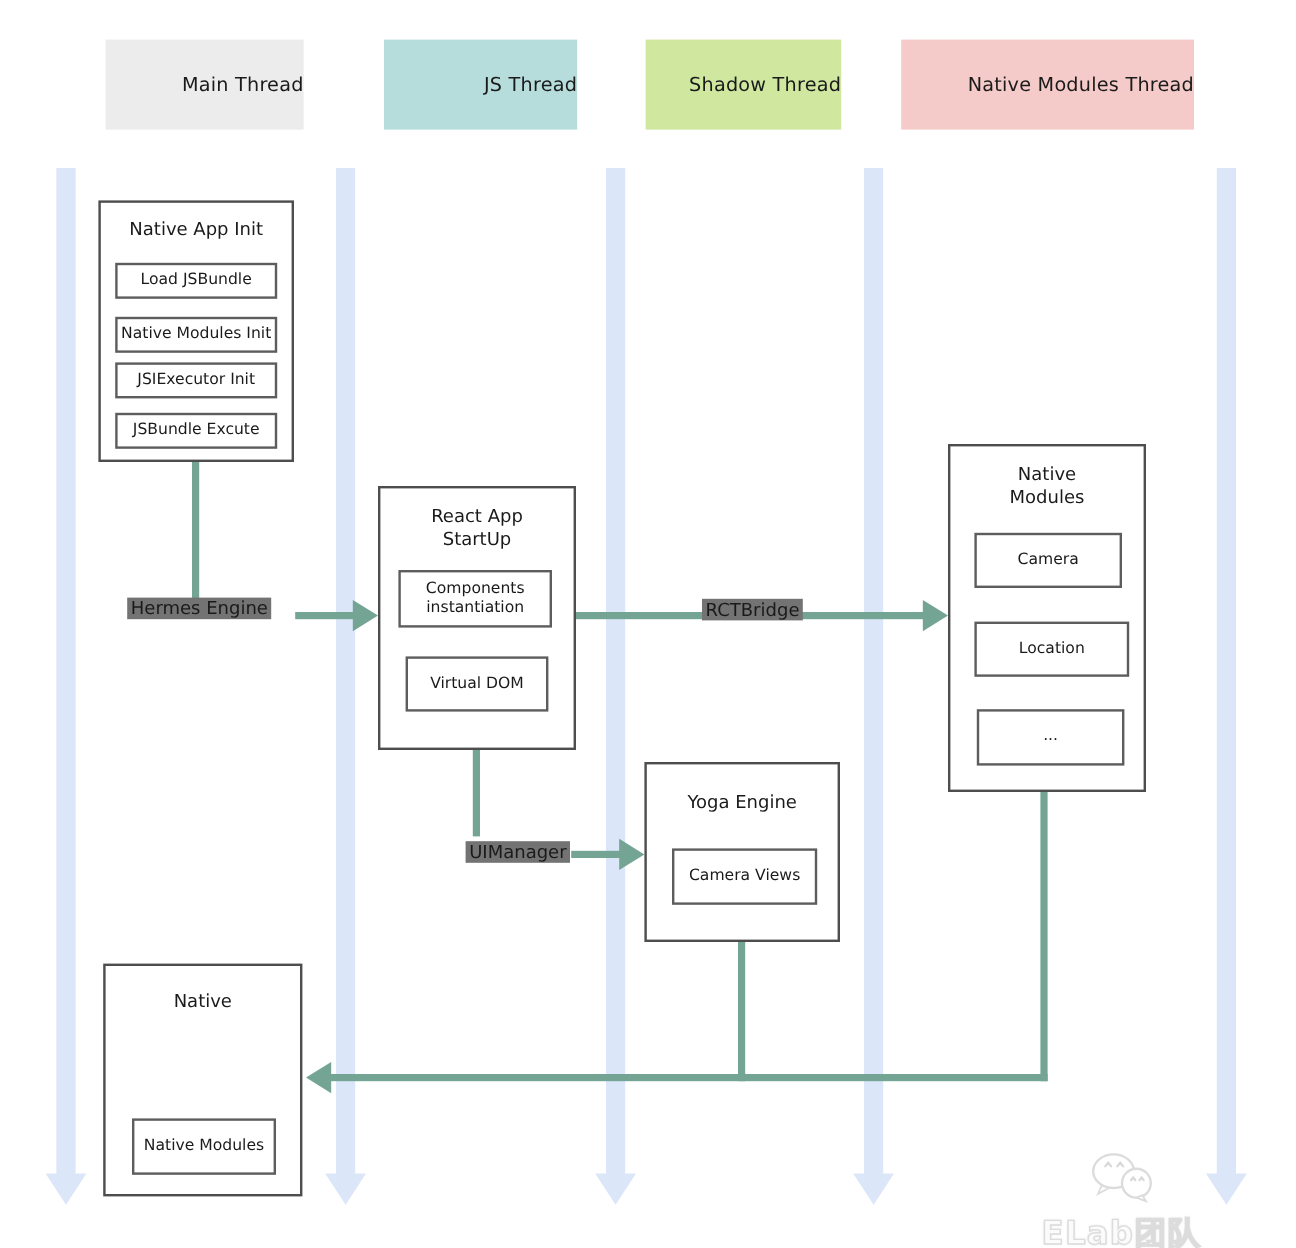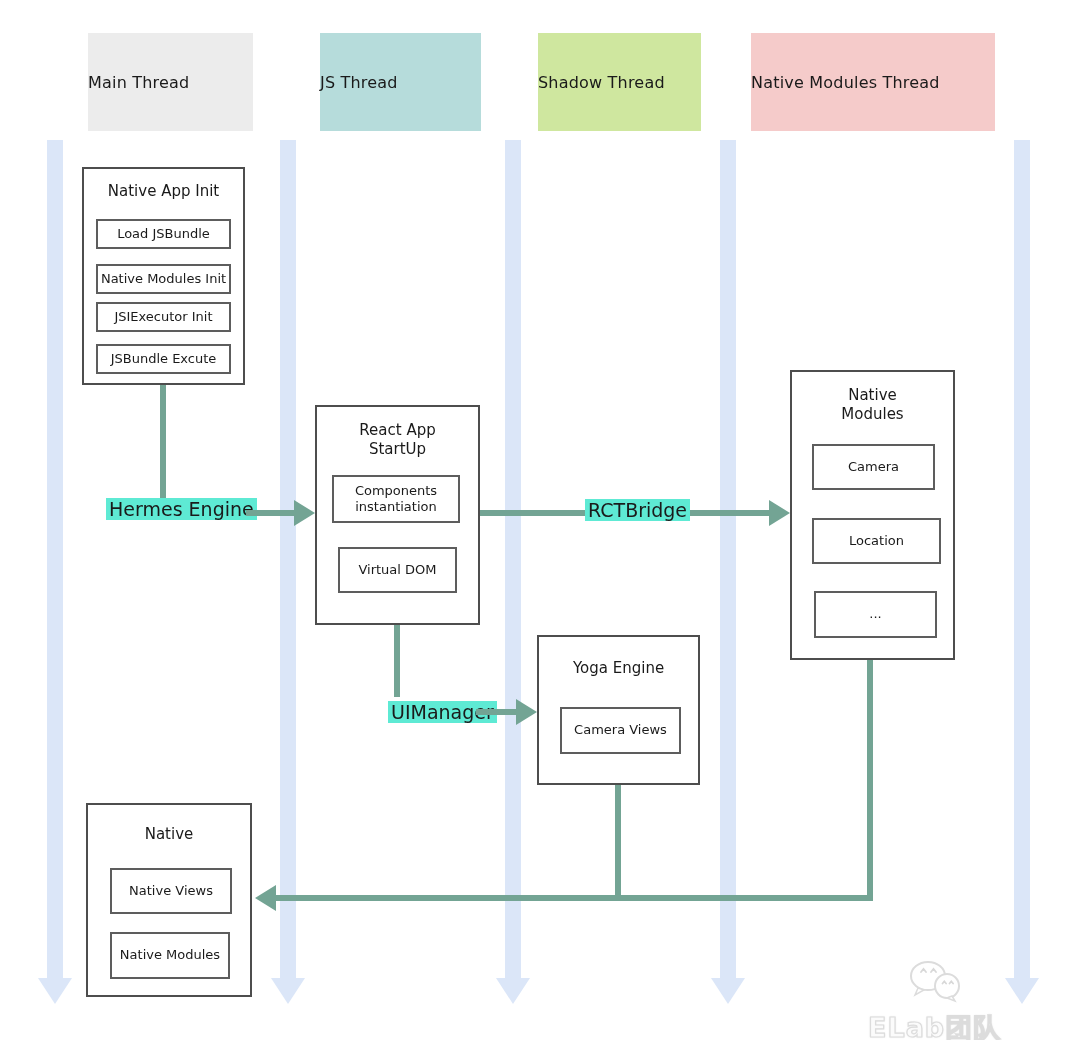--- a/index.html
+++ b/index.html
@@ -2,21 +2,21 @@
 <html><head>
 <meta charset="utf-8">
 <style>
   html,body{margin:0;padding:0;background:#ffffff;}
   .canvas{
     position:relative;width:1080px;height:1040px;background:#ffffff;overflow:hidden;
     font-family:"DejaVu Sans","Liberation Sans",sans-serif;color:#1a1a1a;
   }
   
   .thread-header{
-    position:absolute;top:33px;height:98px;display:flex;align-items:center;justify-content:flex-start;
+    position:absolute;top:33px;height:75px;display:flex;align-items:center;justify-content:flex-end;
     font-size:16px;letter-spacing:.2px;
   }
   .th-main{left:88px;width:165px;background:#ececec;}
   .th-js{left:320px;width:161px;background:#b6dcdb;}
   .th-shadow{left:538px;width:163px;background:#cfe79f;}
   .th-nm{left:751px;width:244px;background:#f5cbca;}
   
   .lifeline-stem{position:absolute;top:140px;width:16px;height:840px;background:#dbe6f8;}
   .lifeline-head{position:absolute;top:978px;width:0;height:0;
     border-left:17px solid transparent;border-right:17px solid transparent;border-top:26px solid #dbe6f8;}
@@ -25,21 +25,21 @@
   .box-title{text-align:center;font-size:15px;line-height:1.25;white-space:pre-line;}
   .sub-box{position:absolute;border:2px solid #5d5d5d;background:#fff;box-sizing:border-box;
     display:flex;align-items:center;justify-content:center;text-align:center;
     font-size:13px;line-height:1.25;padding:2px;}
   
   .cline{position:absolute;background:#73a494;}
   .head-right{position:absolute;width:0;height:0;
     border-top:13px solid transparent;border-bottom:13px solid transparent;border-left:21px solid #73a494;}
   .head-left{position:absolute;width:0;height:0;
     border-top:13px solid transparent;border-bottom:13px solid transparent;border-right:21px solid #73a494;}
-  .clabel{position:absolute;font-size:19px;background:#5eead4;padding:0 3px;white-space:nowrap;}
+  .clabel{position:absolute;font-size:15px;background:#737373;padding:0 3px;white-space:nowrap;}
   
   .watermark{position:absolute;left:868px;top:958px;display:flex;align-items:center;gap:6px;flex-direction:column;}
   .wm-text{font-size:27px;font-weight:bold;color:#fbfbfb;letter-spacing:1px;
     -webkit-text-stroke:1.2px #dcdcdc;text-shadow:0 0 2px rgba(200,200,200,.75);}
 </style>
 </head>
 <body>
 
 <div class="canvas">
 
@@ -112,21 +112,20 @@
     <div class="sub-box" style="left:22px;top:219px;width:123px;height:47px;">...</div>
   </div>
 
   <div class="box" style="left:537px;top:635px;width:163px;height:150px;">
     <div class="box-title" style="margin-top:22px;">Yoga Engine</div>
     <div class="sub-box" style="left:21px;top:70px;width:121px;height:47px;">Camera Views</div>
   </div>
 
   <div class="box" style="left:86px;top:803px;width:166px;height:194px;">
     <div class="box-title" style="margin-top:20px;">Native</div>
-    <div class="sub-box" style="left:22px;top:63px;width:122px;height:46px;">Native Views</div>
     <div class="sub-box" style="left:22px;top:127px;width:120px;height:47px;">Native Modules</div>
   </div>
 
   <div class="watermark">
     <svg width="54" height="46" viewBox="0 0 54 46">
       <g fill="#ffffff" stroke="#dcdcdc" stroke-width="2">
         <ellipse cx="20" cy="18" rx="17" ry="14"></ellipse>
         <path d="M10 30 L7 37 L16 32 Z" stroke-width="1.5"></path>
         <circle cx="39" cy="28" r="12"></circle>
         <path d="M44 38 L47 43 L39 40 Z" stroke-width="1.5"></path>

